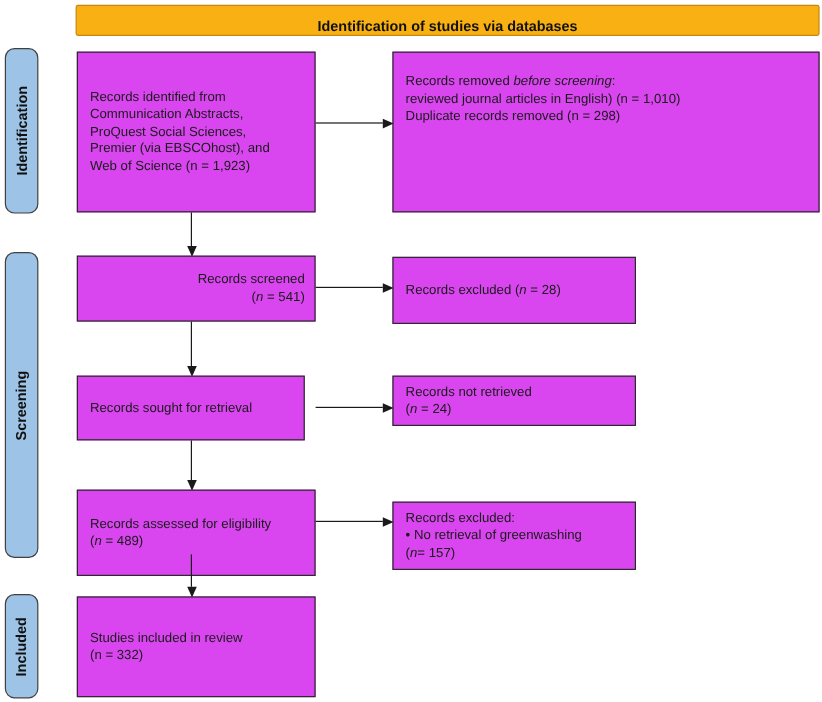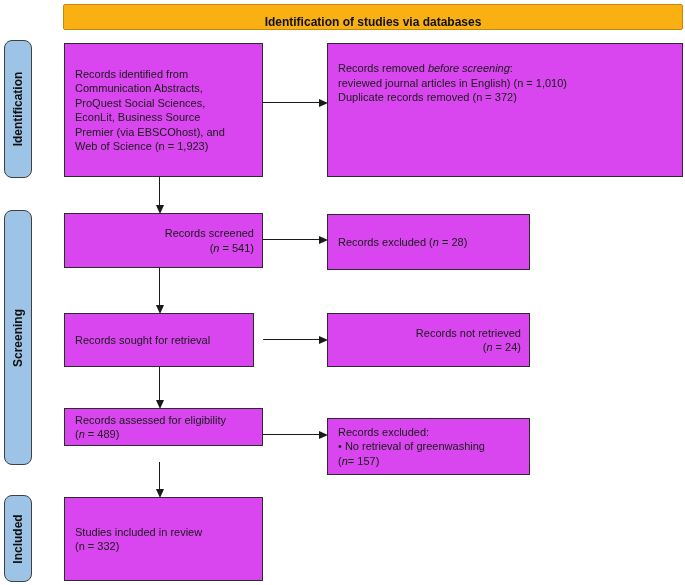--- a/index.html
+++ b/index.html
@@ -70,50 +70,49 @@
     <span class="stage-text">Screening</span>
   </div>
   <div class="stage" style="top:495px; height:87px;">
     <span class="stage-text">Included</span>
   </div>
 
   <div class="box" style="left:64px; top:43px; width:199px; height:134px;">
     <div>Records identified from</div>
     <div>Communication Abstracts,</div>
     <div>ProQuest Social Sciences,</div>
-    <div>EconLit, Business Source</div>
     <div>Premier (via EBSCOhost), and</div>
     <div>Web of Science (n = 1,923)</div>
   </div>
 
   <div class="box top-align" style="left:327px; top:43px; width:356px; height:134px;">
     <div><span>Records removed </span><span class="it">before screening</span><span>:</span></div>
     <div>reviewed journal articles in English) (n = 1,010)</div>
-    <div>Duplicate records removed (n = 372)</div>
+    <div>Duplicate records removed (n = 298)</div>
   </div>
 
   <div class="box" style="left:64px; top:213px; width:199px; height:55px;text-align:right;">
     <div>Records screened</div>
     <div><span>(</span><span class="it">n</span><span> = 541)</span></div>
   </div>
 
   <div class="box" style="left:327px; top:214px; width:203px; height:56px;">
     <div><span>Records excluded (</span><span class="it">n</span><span> = 28)</span></div>
   </div>
 
   <div class="box" style="left:64px; top:313px; width:190px; height:54px;">
     <div>Records sought for retrieval</div>
   </div>
 
-  <div class="box" style="left:327px; top:313px; width:203px; height:54px;text-align:right;">
+  <div class="box" style="left:327px; top:313px; width:203px; height:42px;">
     <div>Records not retrieved</div>
     <div><span>(</span><span class="it">n</span><span> = 24)</span></div>
   </div>
 
-  <div class="box" style="left:64px; top:408px; width:199px; height:38px;">
+  <div class="box" style="left:64px; top:408px; width:199px; height:72px;">
     <div>Records assessed for eligibility</div>
     <div><span>(</span><span class="it">n</span><span> = 489)</span></div>
   </div>
 
   <div class="box" style="left:327px; top:408px; width:203px; height:57px;margin-top:10px;">
     <div>Records excluded:</div>
     <div class="bullet-line">• No retrieval of greenwashing</div>
     <div><span>(</span><span class="it">n</span><span>= 157)</span></div>
   </div>
 

